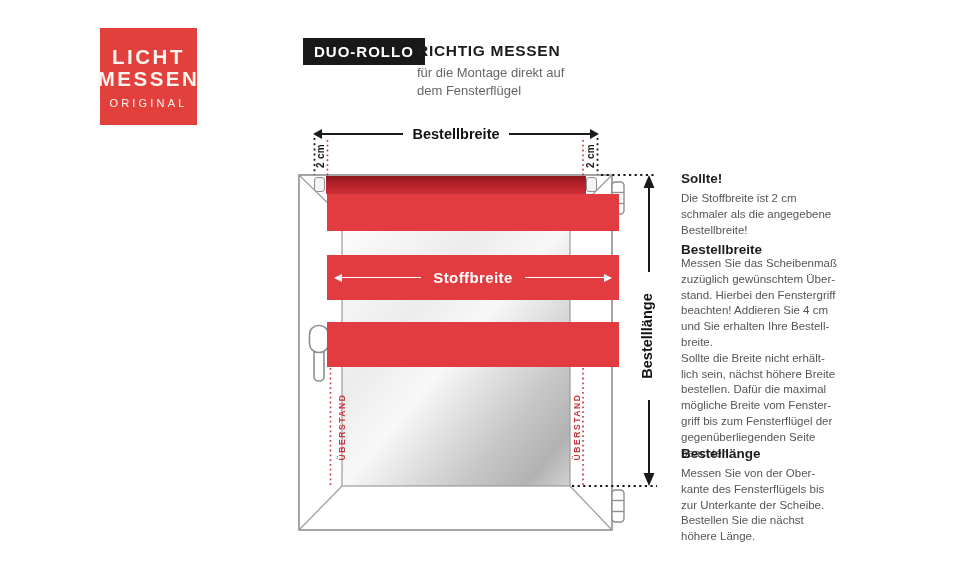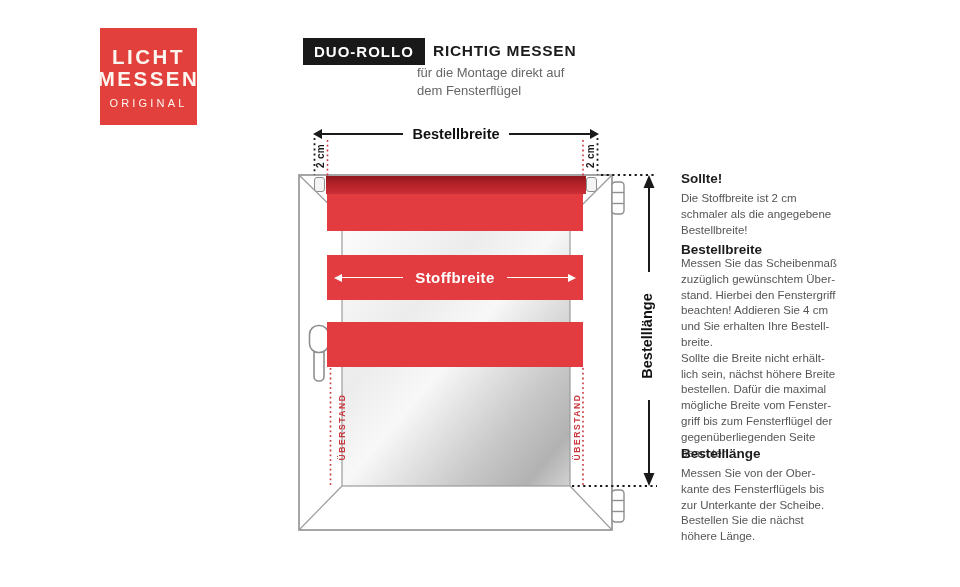--- a/index.html
+++ b/index.html
@@ -12,31 +12,31 @@
 
   
   .logo{left:100px;top:28px;width:97px;height:97px;background:#e2403c;border-radius:0;
         display:flex;flex-direction:column;align-items:center;justify-content:center;padding-top:2px;box-sizing:border-box;}
   .logo .big{color:#fdf6f0;font-weight:bold;font-size:20.5px;letter-spacing:2.5px;line-height:21.5px;text-align:center;}
   .logo .small{color:#fdf6f0;font-size:11px;letter-spacing:3.2px;margin-top:8px;}
 
   
   .badge{left:303px;top:38px;background:#191919;color:#ffffff;font-weight:bold;
          font-size:15px;letter-spacing:1px;padding:5px 11px;text-align:center;}
-  .title{left:417px;top:42px;color:#1c1c1c;font-weight:bold;font-size:15.5px;letter-spacing:0.7px;margin-left:16px;}
+  .title{left:417px;top:42px;color:#1c1c1c;font-weight:bold;font-size:15.5px;letter-spacing:0.7px;}
   .subtitle{left:417px;top:64px;color:#666666;font-size:13px;line-height:18px;white-space:pre;}
 
   
   .svg-layer{left:0;top:0;z-index:1;}
   .cassette{left:326px;top:176px;width:260px;height:18px;z-index:3;
             background:linear-gradient(180deg,#8e181d 0%,#a81f25 30%,#c1272d 72%,#cb3038 100%);}
   .cap{width:11px;height:15px;background:#f4f4f4;border:1.5px solid #8f8f8f;border-radius:3px;z-index:4;box-sizing:border-box;}
   .cap.left{left:314px;top:177px;}
   .cap.right{left:586px;top:177px;}
-  .band{left:327px;width:256px;background:#e23c40;z-index:2;}
+  .band{left:327px;width:292px;background:#e23c40;z-index:2;}
   .band1{top:194px;height:37px;}
   .band2{top:255px;height:45px;display:flex;align-items:center;padding:0 7px;box-sizing:border-box;}
   .band3{top:322px;height:45px;}
   .band2 .line{height:1.7px;background:#ffffff;flex:1;}
   .tri{width:0;height:0;border-top:4.5px solid transparent;border-bottom:4.5px solid transparent;}
   .tri.w-left{border-right:8px solid #ffffff;}
   .tri.w-right{border-left:8px solid #ffffff;}
   .stoff-label{color:#ffffff;font-weight:bold;font-size:15px;letter-spacing:0.4px;margin:0 12px;white-space:nowrap;}
 
   

